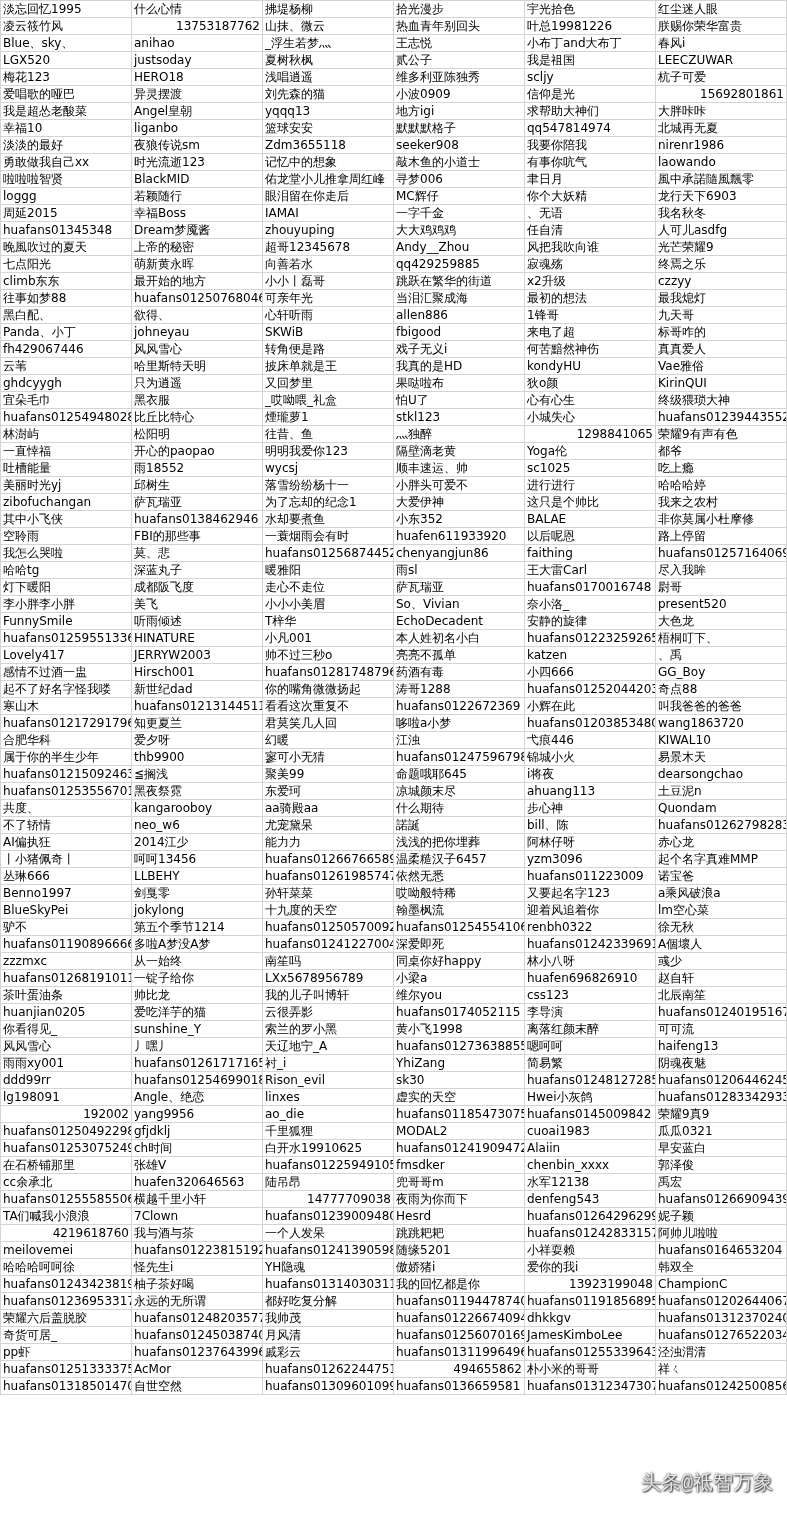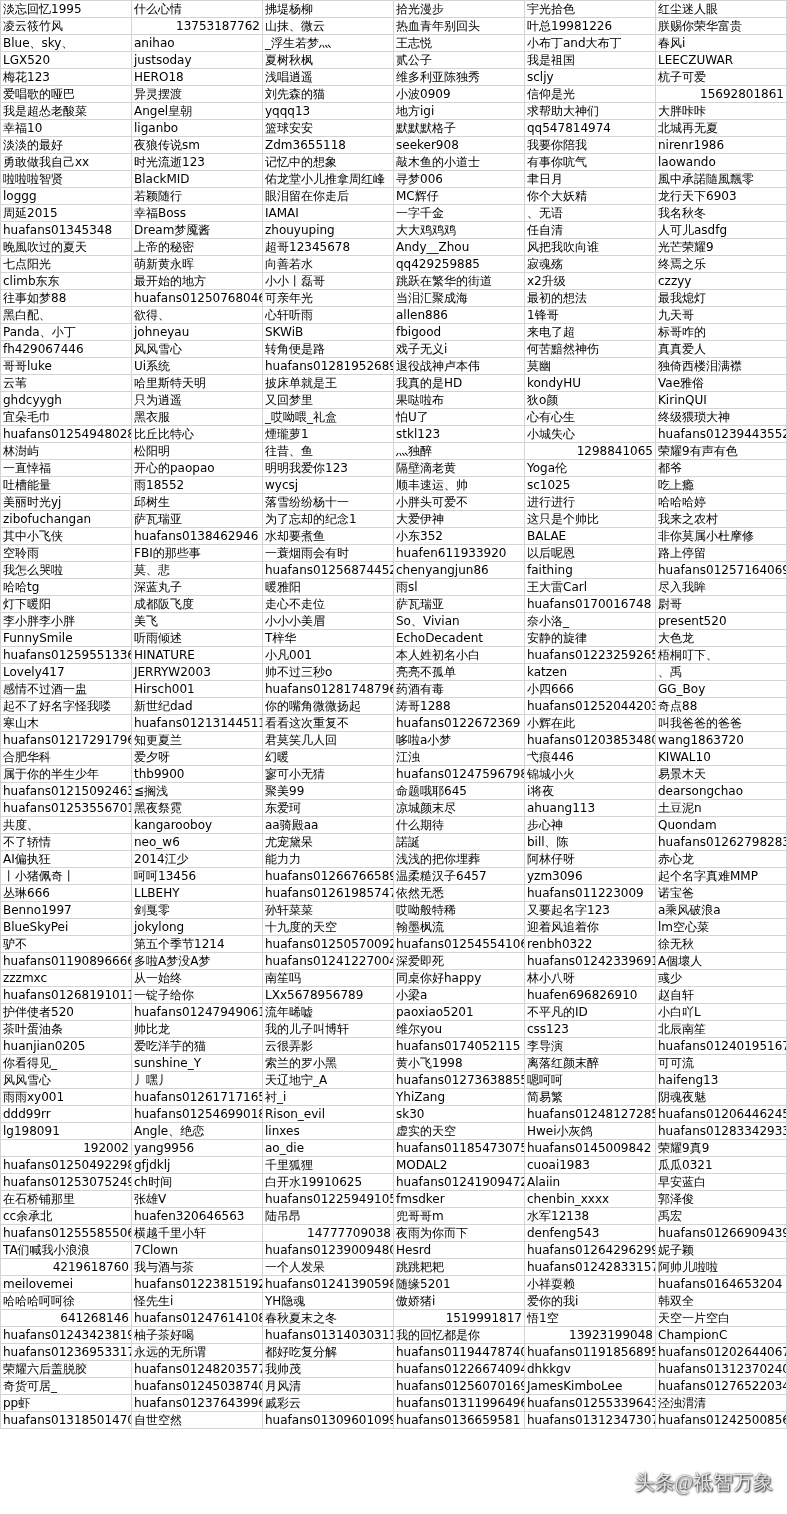--- a/index.html
+++ b/index.html
@@ -1,21 +1,21 @@
 <!DOCTYPE html>
 <html><head>
 <meta charset="utf-8">
 <style>
   html,body{margin:0;padding:0;background:#fff;}
   body{width:787px;height:1514px;overflow:hidden;position:relative;font-family:"DejaVu Sans","Liberation Sans",sans-serif;}
   table{border-collapse:collapse;table-layout:fixed;width:787px;}
   td{height:16px;border:1px solid #d4d4d4;padding:0 2px;font-size:12px;line-height:16px;color:#000;white-space:nowrap;overflow:hidden;}
   td.num{text-align:right;}
   col.c{width:131px;}
-  .wm{position:absolute;right:14px;bottom:18px;font-size:20px;color:rgba(255,255,255,0.85);text-shadow:0 0 2px #333,1px 1px 2px #222;font-family:Liberation Serif, serif;}
+  .wm{position:absolute;right:14px;bottom:18px;font-size:20px;color:rgba(255,255,255,0.85);text-shadow:0 0 2px #333,1px 1px 2px #222;font-family:Liberation Mono, monospace;}
 </style>
 </head>
 <body>
 
 <table>
   <colgroup>
       <col class="c">
       <col class="c">
       <col class="c">
       <col class="c">
@@ -185,28 +185,20 @@
       </tr>
       <tr>
         <td>fh429067446</td>
         <td>风风雪心</td>
         <td>转角便是路</td>
         <td>戏子无义i</td>
         <td>何苦黯然神伤</td>
         <td>真真爱人</td>
       </tr>
       <tr>
-        <td>哥哥luke</td>
-        <td>Ui系统</td>
-        <td>huafans01281952689</td>
-        <td>退役战神卢本伟</td>
-        <td>莫幽</td>
-        <td>独倚西楼泪满襟</td>
-      </tr>
-      <tr>
         <td>云苇</td>
         <td>哈里斯特天明</td>
         <td>披床单就是王</td>
         <td>我真的是HD</td>
         <td>kondyHU</td>
         <td>Vae雅俗</td>
       </tr>
       <tr>
         <td>ghdcyygh</td>
         <td>只为逍遥</td>
@@ -489,28 +481,20 @@
       </tr>
       <tr>
         <td>huafans01268191011</td>
         <td>一锭子给你</td>
         <td>LXx5678956789</td>
         <td>小梁a</td>
         <td>huafen696826910</td>
         <td>赵自轩</td>
       </tr>
       <tr>
-        <td>护伴使者520</td>
-        <td>huafans01247949061</td>
-        <td>流年晞嘘</td>
-        <td>paoxiao5201</td>
-        <td>不平凡的ID</td>
-        <td>小白吖L</td>
-      </tr>
-      <tr>
         <td>茶叶蛋油条</td>
         <td>帅比龙</td>
         <td>我的儿子叫博轩</td>
         <td>维尔you</td>
         <td>css123</td>
         <td>北辰南笙</td>
       </tr>
       <tr>
         <td>huanjian0205</td>
         <td>爱吃洋芋的猫</td>
@@ -633,28 +617,20 @@
       </tr>
       <tr>
         <td>哈哈哈呵呵徐</td>
         <td>怪先生i</td>
         <td>YH隐魂</td>
         <td>傲娇猪i</td>
         <td>爱你的我i</td>
         <td>韩双全</td>
       </tr>
       <tr>
-        <td class="num">641268146</td>
-        <td>huafans01247614108</td>
-        <td>春秋夏末之冬</td>
-        <td class="num">1519991817</td>
-        <td>悟1空</td>
-        <td>天空一片空白</td>
-      </tr>
-      <tr>
         <td>huafans01243423819</td>
         <td>柚子茶好喝</td>
         <td>huafans01314030311</td>
         <td>我的回忆都是你</td>
         <td class="num">13923199048</td>
         <td>ChampionC</td>
       </tr>
       <tr>
         <td>huafans01236953317</td>
         <td>永远的无所谓</td>
@@ -681,20 +657,28 @@
       </tr>
       <tr>
         <td>pp虾</td>
         <td>huafans01237643996</td>
         <td>戚彩云</td>
         <td>huafans01311996496</td>
         <td>huafans01255339643</td>
         <td>泾浊渭清</td>
       </tr>
       <tr>
+        <td>huafans01251333375</td>
+        <td>AcMor</td>
+        <td>huafans01262244751</td>
+        <td class="num">494655862</td>
+        <td>朴小米的哥哥</td>
+        <td>祥ㄑ</td>
+      </tr>
+      <tr>
         <td>huafans01318501470</td>
         <td>自世空然</td>
         <td>huafans01309601099</td>
         <td>huafans0136659581</td>
         <td>huafans01312347307</td>
         <td>huafans01242500856</td>
       </tr>
     </tbody>
 </table>
 <div class="wm">头条@祗智万象</div>

